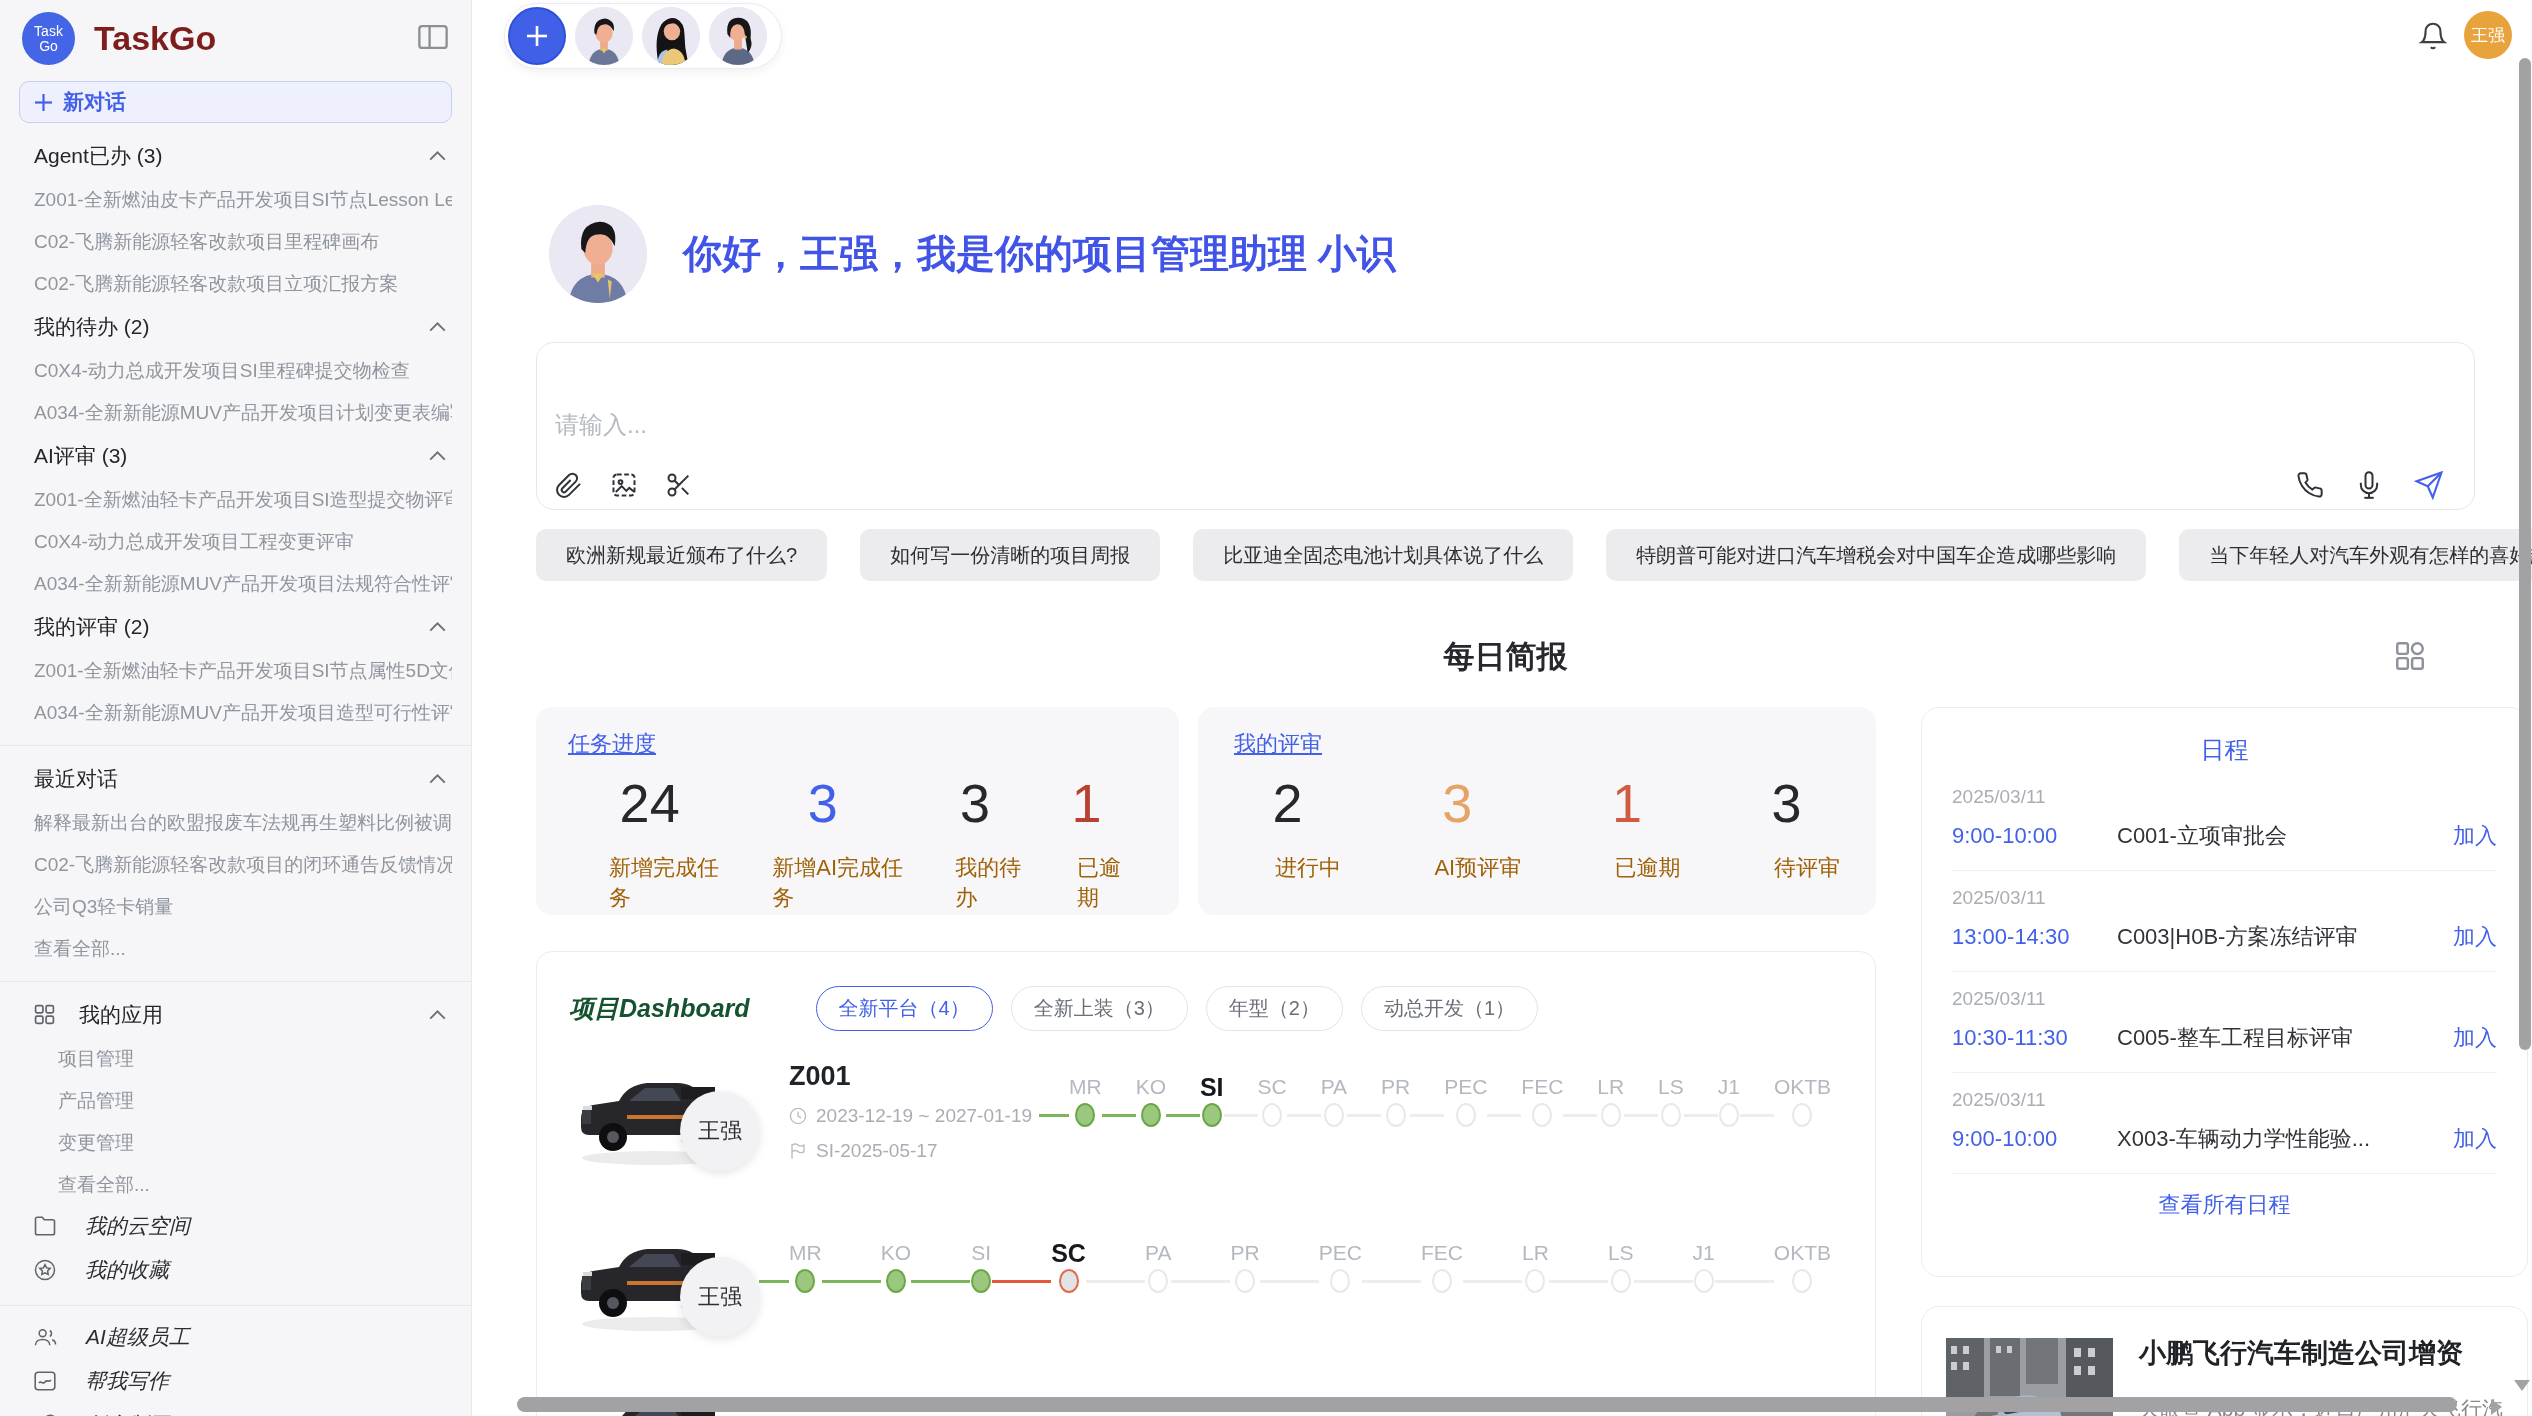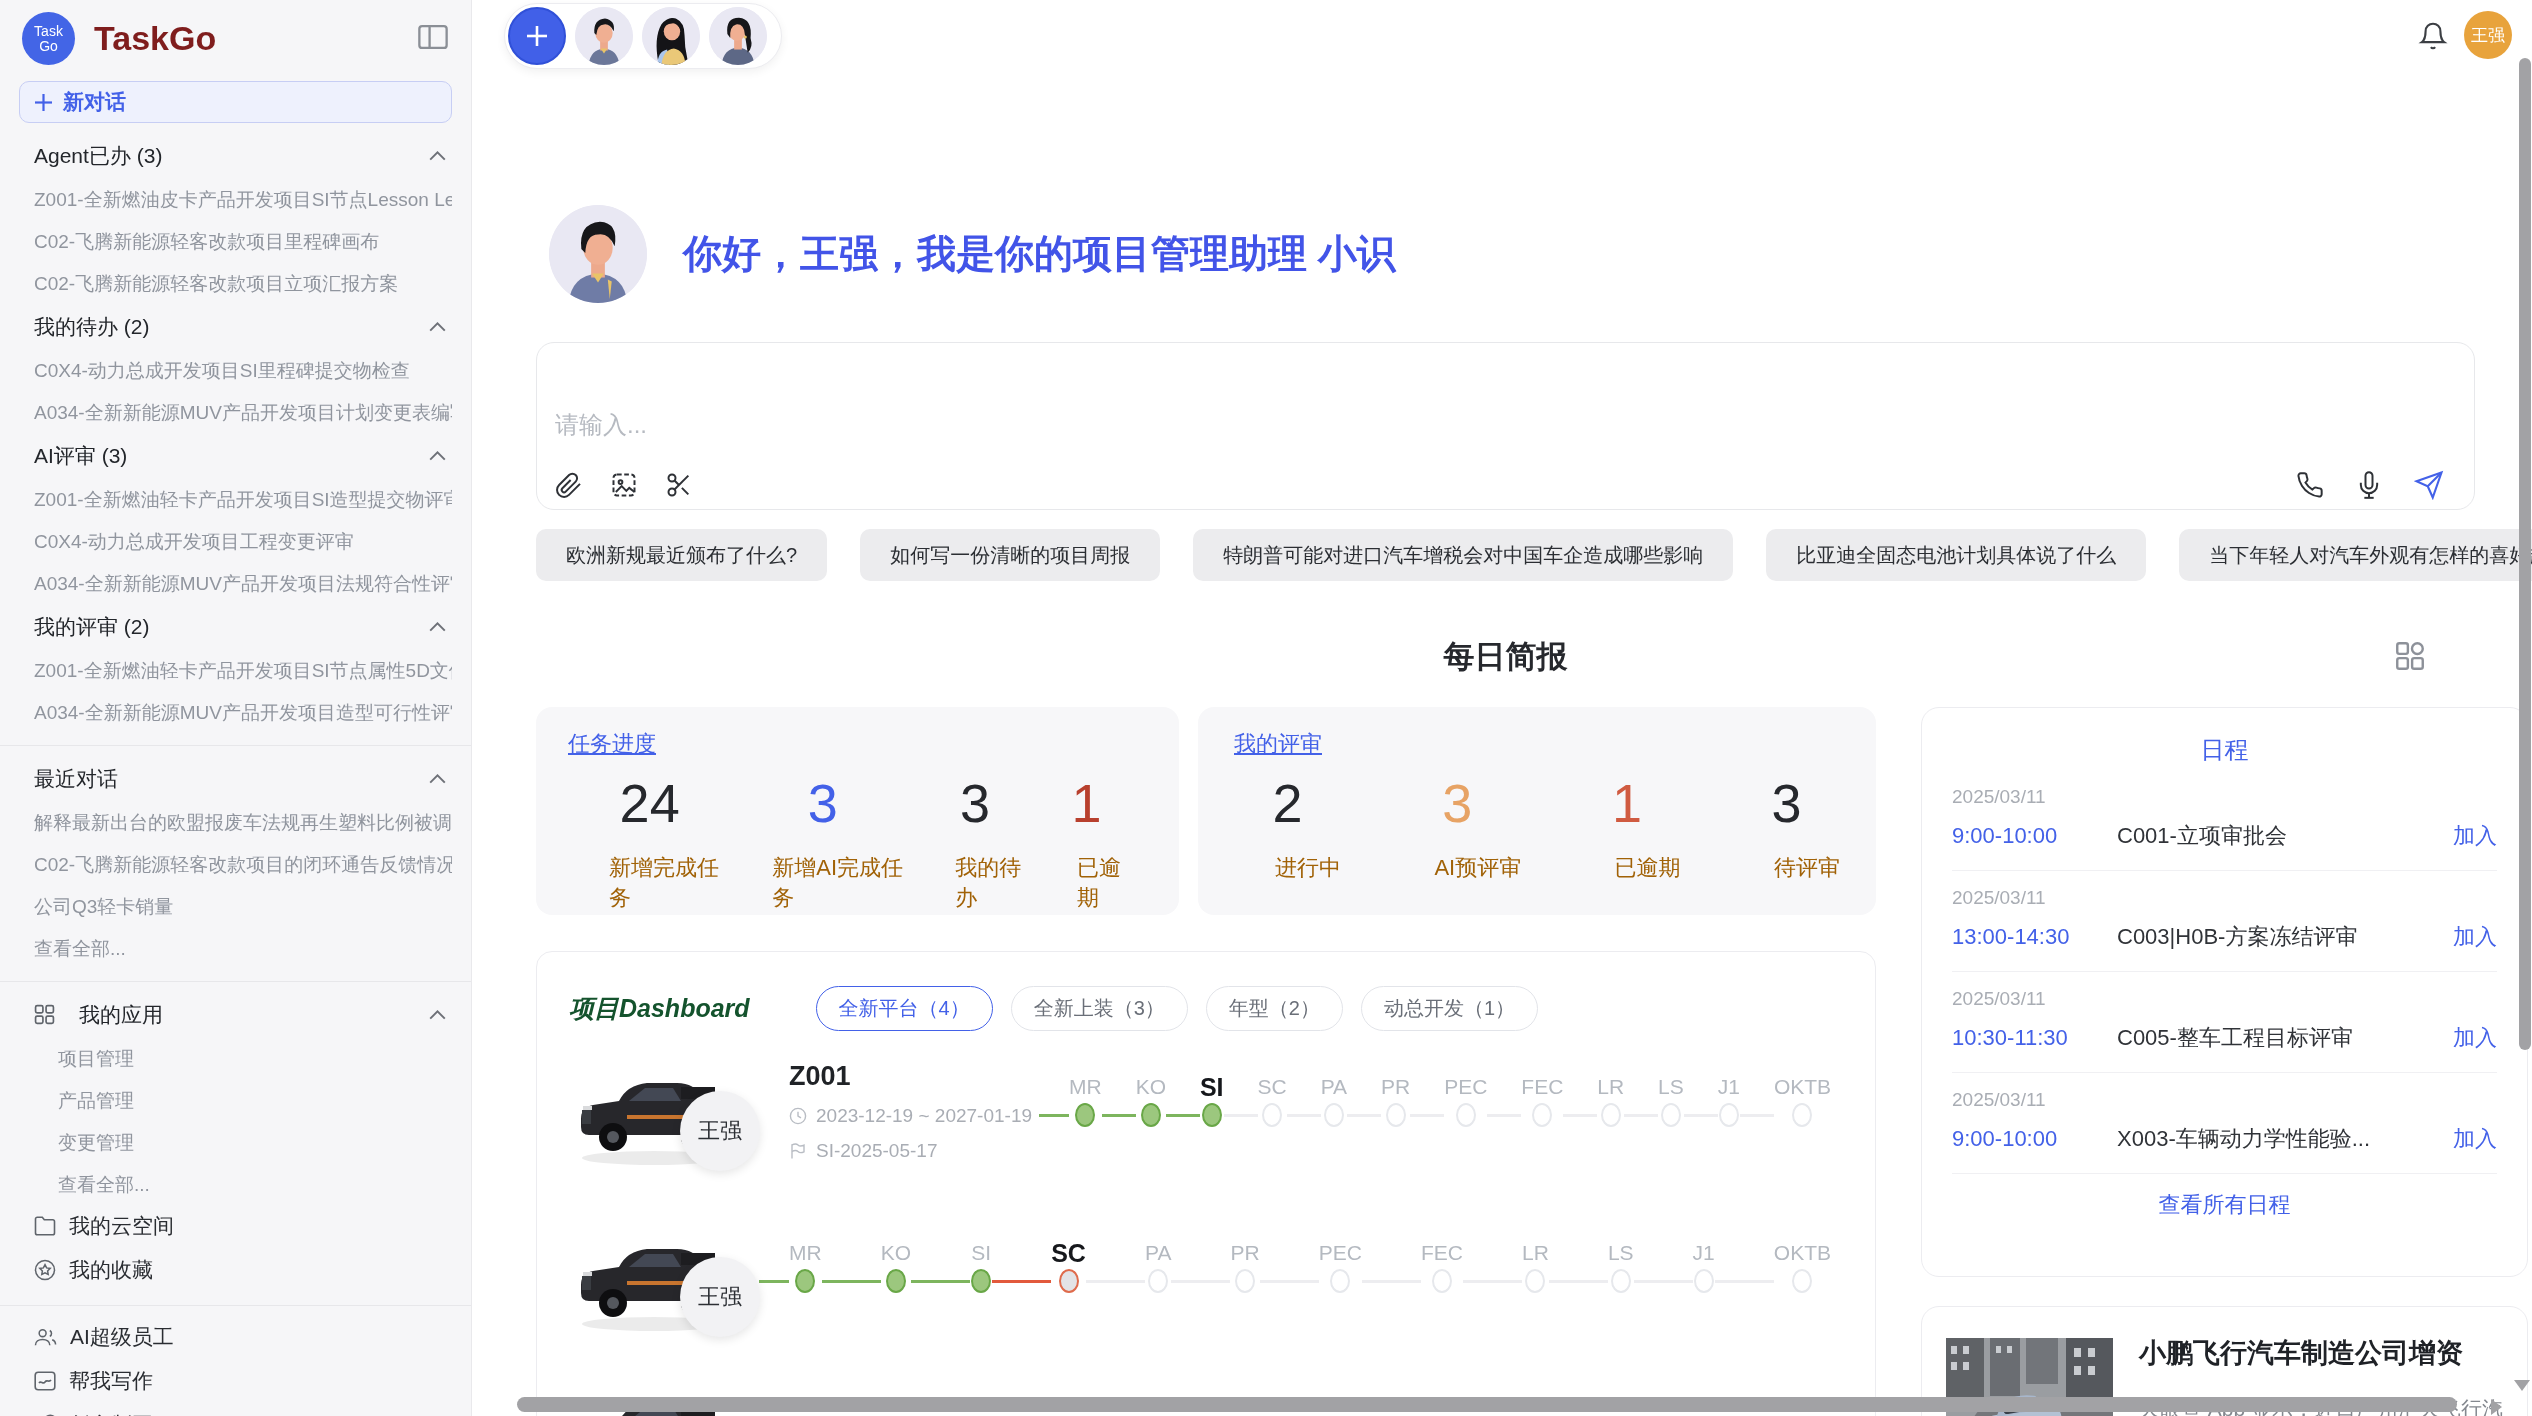--- a/index.html
+++ b/index.html
@@ -20,22 +20,22 @@
     background:#eef1fd; border:1px solid #c7cef4; color:#4361e8; font-size:21px; font-weight:600;
     display:flex; align-items:center; gap:10px; padding-left:14px; cursor:pointer; }
   .sb-scroll { margin-top:10px; }
   .sb-sec-head { display:flex; align-items:center; justify-content:space-between;
     margin:20px 6px 0 15px; height:25px; font-size:21px; color:#23262b; cursor:pointer; }
   .sb-sec-head .left { display:flex; align-items:center; gap:12px; }
   .sb-item { margin:19px 0 0 15px; height:23px; font-size:19px; color:#90959e;
     white-space:nowrap; overflow:hidden; cursor:pointer; }
   .sb-sub { margin-left:39px; }
   .sb-divider { height:1px; background:#e7e7ea; margin:22px -19px 0 -19px; }
-  .sb-row { display:flex; align-items:center; gap:13px; margin:18px 6px 0 15px; height:26px;
-    font-size:21px; color:#2a2d32; cursor:pointer; }
+  .sb-row { display:flex; align-items:center; gap:29px; margin:18px 6px 0 15px; height:26px;
+    font-size:21px; color:#2a2d32; cursor:pointer;font-style:italic; }
   .sb-row svg, .sb-sec-head svg.lead { flex:0 0 auto; }
 
   
   .topbar-pill { position:absolute; left:504px; top:3px; height:66px; padding:3px 14px 3px 3px;
     background:#fff; border:1px solid #ececf0; border-radius:34px; display:flex; align-items:center; gap:9px;
     box-shadow:0 3px 10px rgba(0,0,0,.06); }
   .plus-circle { width:58px; height:58px; border-radius:50%; background:#4160e8; border:2px solid #3050d8;
     color:#fff; display:flex; align-items:center; justify-content:center; cursor:pointer; }
   .pill-avatar { width:58px; height:58px; border-radius:50%; overflow:hidden; background:#e9e8f3; cursor:pointer; }
   .pill-avatar svg { display:block; }
@@ -398,22 +398,22 @@
                 <path d="M22 2 15 22 11 13 2 9 22 2z"></path>
               </svg>
             </span>
         </div>
       </div>
     </div>
 
     <div class="chips" id="chips">
         <div class="chip">欧洲新规最近颁布了什么?</div>
         <div class="chip">如何写一份清晰的项目周报</div>
+        <div class="chip">比亚迪全固态电池计划具体说了什么</div>
         <div class="chip">特朗普可能对进口汽车增税会对中国车企造成哪些影响</div>
-        <div class="chip">比亚迪全固态电池计划具体说了什么</div>
         <div class="chip">当下年轻人对汽车外观有怎样的喜好趋势</div>
       </div>
 
     <div class="brief-head">
       <div class="brief-title">每日简报</div>
       <span class="brief-grid">
         <svg width="34" height="34" viewBox="0 0 24 24" fill="none" stroke="currentColor" stroke-width="1.7">
             <rect x="3" y="3" width="7.5" height="7.5" rx="1.5"></rect>
             <circle cx="17.2" cy="6.8" r="3.8"></circle>
             <rect x="3" y="13.5" width="7.5" height="7.5" rx="1.5"></rect>

